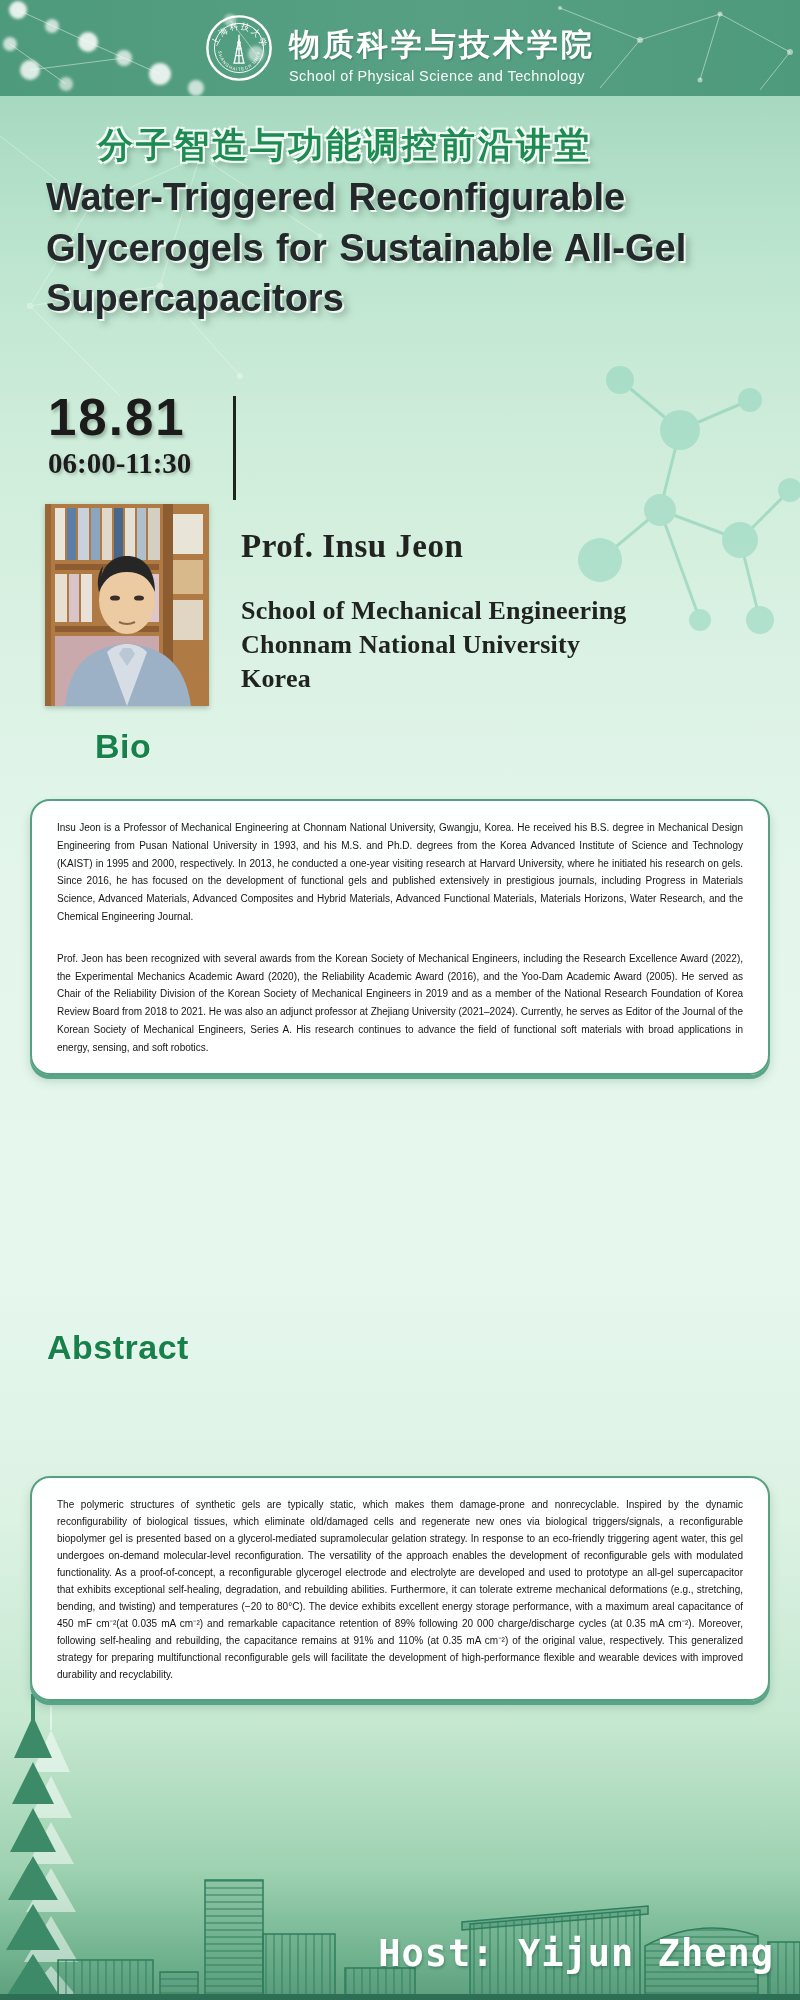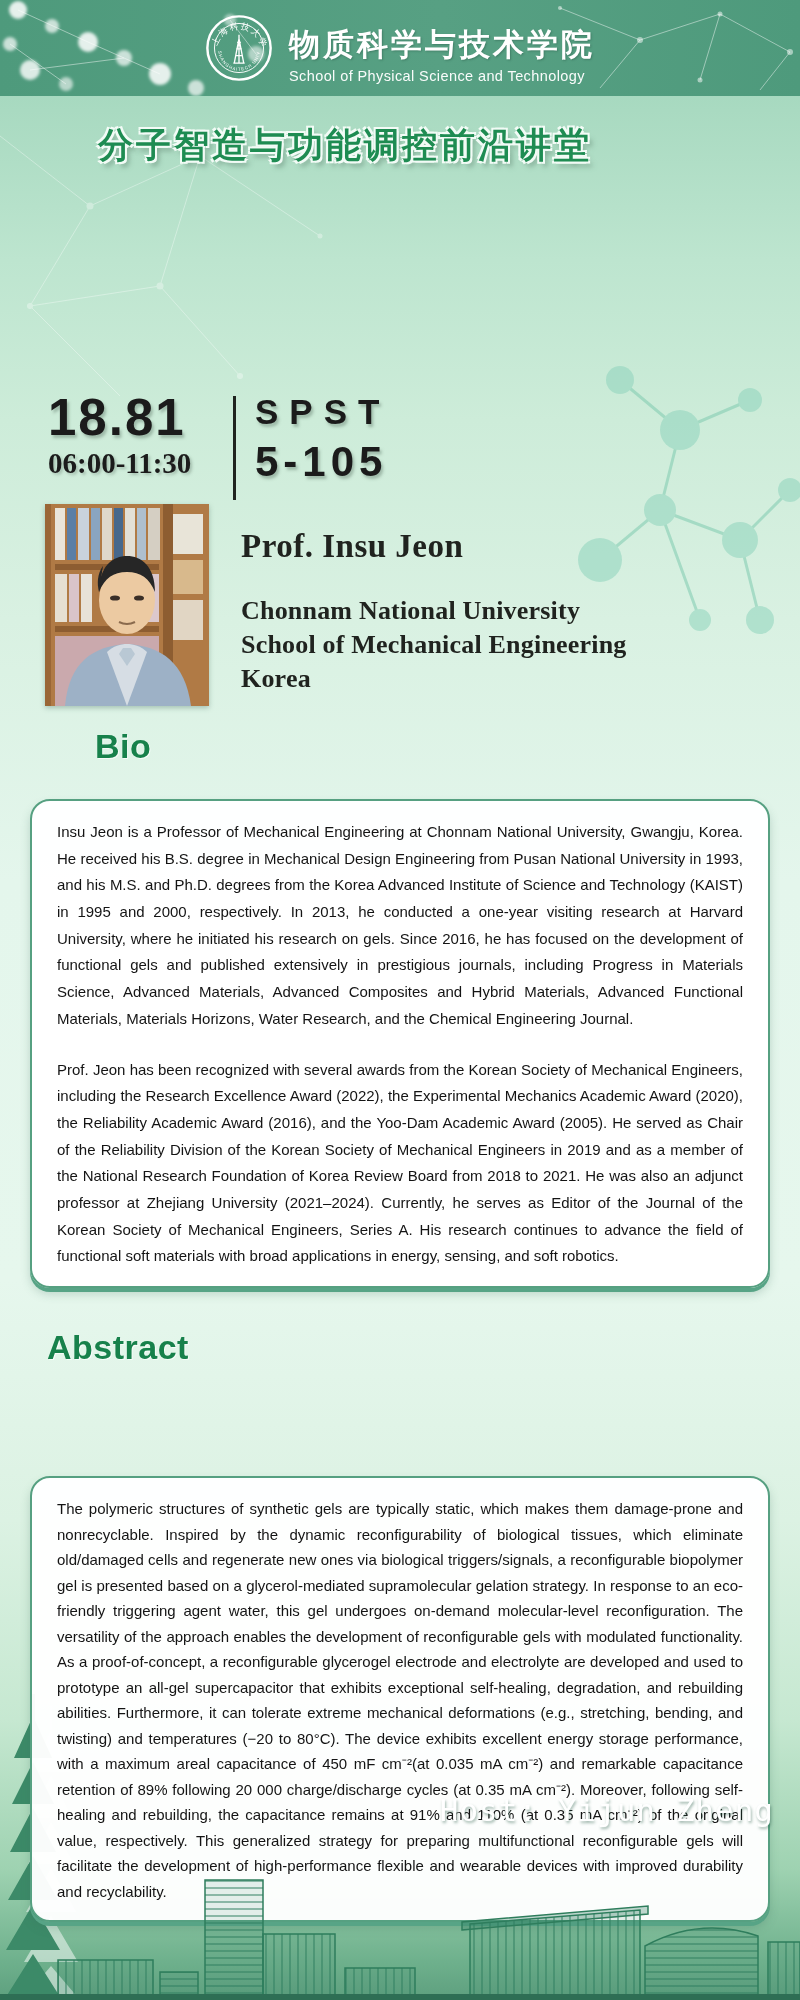--- a/index.html
+++ b/index.html
@@ -73,28 +73,28 @@
     text-shadow:1px 1px 0 rgba(255,255,255,.7); }
   #bio-heading { top:727px;margin-left:48px; }
   #abstract-heading { top:1328px; }
   .box { position:absolute; left:30px; width:740px; z-index:2;
     background:rgba(255,255,255,.97);
     border:2px solid #56a081; border-radius:20px;
     box-shadow:0 4px 0 #57a486, 0 6px 10px rgba(60,110,90,.25);
     padding:18px 25px 16px 25px; color:#141414; }
   #bio-box { top:799px; }
   #abstract-box { top:1476px; }
-  .box p { font-size:15px; text-align:justify; }
+  .box p { font-size:10px; text-align:justify; }
   #bio-box p { line-height:1.78; }
   #bio-box p + p { margin-top:24px; }
   #abstract-box p { line-height:1.7; }
 
   
-  .host { position:absolute; right:26px; top:1792px; z-index:4;
-    font-family:"DejaVu Sans Mono", monospace; font-size:31px; font-weight:normal;
+  .host { position:absolute; right:26px; top:1932px; z-index:4;
+    font-family:"DejaVu Sans Mono", monospace; font-size:37px; font-weight:bold;
     color:#ffffff; letter-spacing:1px; text-shadow:1px 2px 3px rgba(40,90,70,.45); }
   .skyline { position:absolute; left:0; bottom:0; width:800px; height:150px; z-index:3;
     pointer-events:none; }
   .tower-deco { position:absolute; left:2px; top:1686px; z-index:1; pointer-events:none; }
   .deco { position:absolute; pointer-events:none; }
 </style>
 </head>
 <body>
 
 <div id="poster">
@@ -183,30 +183,27 @@
       <circle cx="100" cy="150" r="16"></circle>
         <circle cx="40" cy="200" r="22"></circle>
         <circle cx="180" cy="180" r="18"></circle>
       <circle cx="230" cy="130" r="12"></circle>
         <circle cx="200" cy="260" r="14"></circle>
         <circle cx="140" cy="260" r="11"></circle>
     </g>
   </svg>
 
   <div class="series-title">分子智造与功能调控前沿讲堂</div>
+  <div class="talk-title">Water-Triggered Reconfigurable Glycerogels for Sustainable All-Gel Supercapacitors</div>
 
   <div class="schedule">
     <div class="date-big">18.81</div>
     <div class="time">06:00-11:30</div>
   </div>
   <div class="sched-divider"></div>
-  <div class="venue">
-    <div class="venue-b">SPST</div>
-    <div class="venue-r">5-105</div>
-  </div>
 
   <div class="photo">
     <svg viewBox="0 0 164 202" width="164" height="202">
       <rect width="164" height="202" fill="#b07a45"></rect>
       <rect x="118" y="0" width="10" height="202" fill="#8d5d31"></rect>
       <rect x="0" y="0" width="6" height="202" fill="#9a6636"></rect>
       <g>
         <rect x="10" y="4" width="10" height="52" fill="#e9e5da"></rect>
           <rect x="22" y="4" width="9" height="52" fill="#5b7fa6"></rect>
         <rect x="33" y="4" width="11" height="52" fill="#c9d2dc"></rect>
@@ -235,22 +232,22 @@
         <path d="M54 88 C54 62 68 52 82 52 C96 52 110 62 110 88 C104 74 96 68 82 68 C68 68 60 74 54 88 Z" fill="#262626"></path>
         <path d="M54 88 C52 80 52 70 58 62 L54 88 Z" fill="#262626"></path>
         <ellipse cx="70" cy="94" rx="5" ry="2.6" fill="#3a2f28"></ellipse>
         <ellipse cx="94" cy="94" rx="5" ry="2.6" fill="#3a2f28"></ellipse>
         <path d="M74 118 Q82 122 90 118" stroke="#8a6a4d" stroke-width="2" fill="none"></path>
       </g>
     </svg>
   </div>
   <div class="speaker-name">Prof. Insu Jeon</div>
   <div class="speaker-aff">
+    <div>School of Mechanical Engineering</div>
     <div>Chonnam National University</div>
-    <div>School of Mechanical Engineering</div>
     <div>Korea</div>
   </div>
 
   <div class="sec-heading" id="bio-heading">Bio</div>
   <div class="box" id="bio-box">
     <p>Insu Jeon is a Professor of Mechanical Engineering at Chonnam National University, Gwangju, Korea. He received his B.S. degree in Mechanical Design Engineering from Pusan National University in 1993, and his M.S. and Ph.D. degrees from the Korea Advanced Institute of Science and Technology (KAIST) in 1995 and 2000, respectively. In 2013, he conducted a one-year visiting research at Harvard University, where he initiated his research on gels. Since 2016, he has focused on the development of functional gels and published extensively in prestigious journals, including Progress in Materials Science, Advanced Materials, Advanced Composites and Hybrid Materials, Advanced Functional Materials, Materials Horizons, Water Research, and the Chemical Engineering Journal.</p>
     <p>Prof. Jeon has been recognized with several awards from the Korean Society of Mechanical Engineers, including the Research Excellence Award (2022), the Experimental Mechanics Academic Award (2020), the Reliability Academic Award (2016), and the Yoo-Dam Academic Award (2005). He served as Chair of the Reliability Division of the Korean Society of Mechanical Engineers in 2019 and as a member of the National Research Foundation of Korea Review Board from 2018 to 2021. He was also an adjunct professor at Zhejiang University (2021–2024). Currently, he serves as Editor of the Journal of the Korean Society of Mechanical Engineers, Series A. His research continues to advance the field of functional soft materials with broad applications in energy, sensing, and soft robotics.</p>
   </div>
 
   <div class="sec-heading" id="abstract-heading">Abstract</div>

